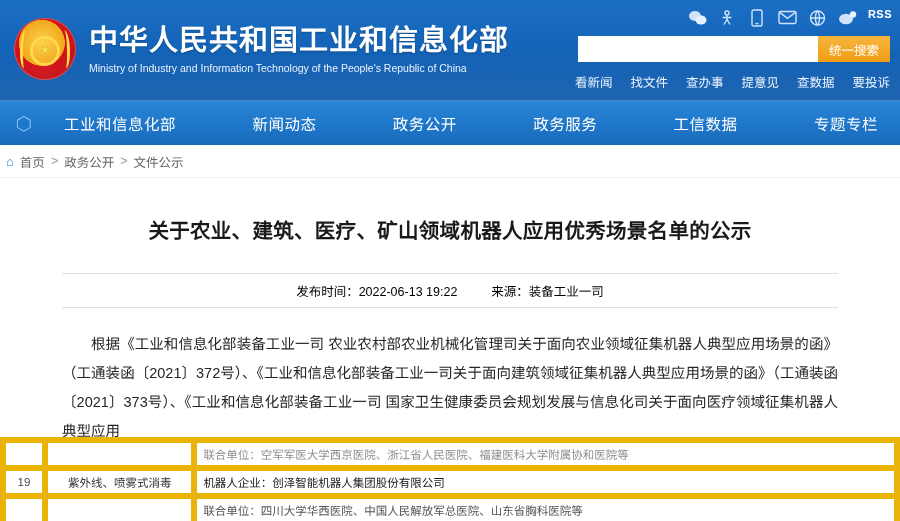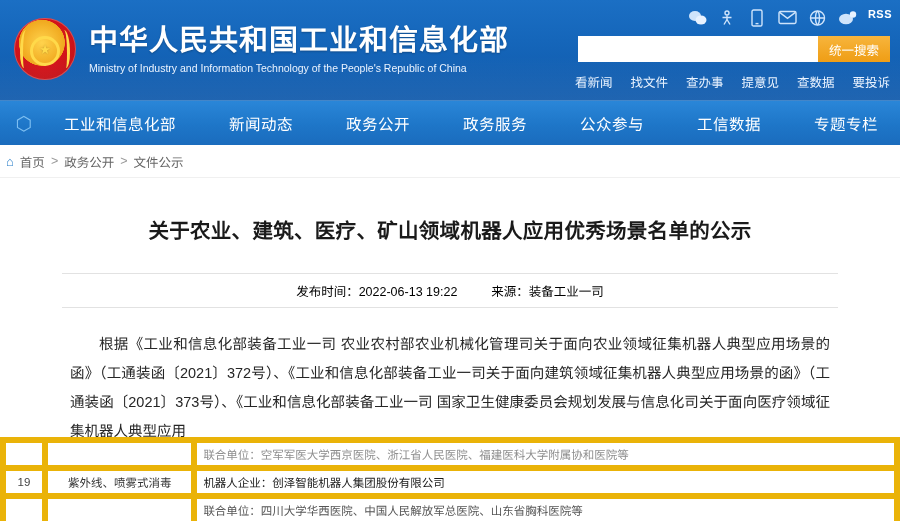--- a/index.html
+++ b/index.html
@@ -229,21 +229,21 @@
     font-size: 12.5px;
     color: #000000;
   }
   .art-body {
     margin-top: 22px;
     font-size: 14.5px;
     line-height: 2;
     color: #262626;
     text-align: justify;
   }
-  .art-body p { margin: 8px; text-indent: 2em; }
+  .art-body p { margin: 0; text-indent: 2em; }
 
   
   .frag {
     position: absolute;
     left: 0;
     top: 437px;
     width: 900px;
     height: 84px;
     background: #fff;
     overflow: hidden;
@@ -343,21 +343,20 @@
   </div>
 </div>
 
 <div class="nav">
   <div class="nav-home">⬡</div>
   <div class="nav-items">
     <div class="nav-item">工业和信息化部</div>
     <div class="nav-item">新闻动态</div>
     <div class="nav-item">政务公开</div>
     <div class="nav-item">政务服务</div>
-    <div class="nav-item">公众参与</div>
     <div class="nav-item">工信数据</div>
     <div class="nav-item">专题专栏</div>
   </div>
 </div>
 
 <div class="crumb">
   <span class="home-ic">⌂</span>
   <a>首页</a>
   <span class="sep">&gt;</span>
   <a>政务公开</a>

